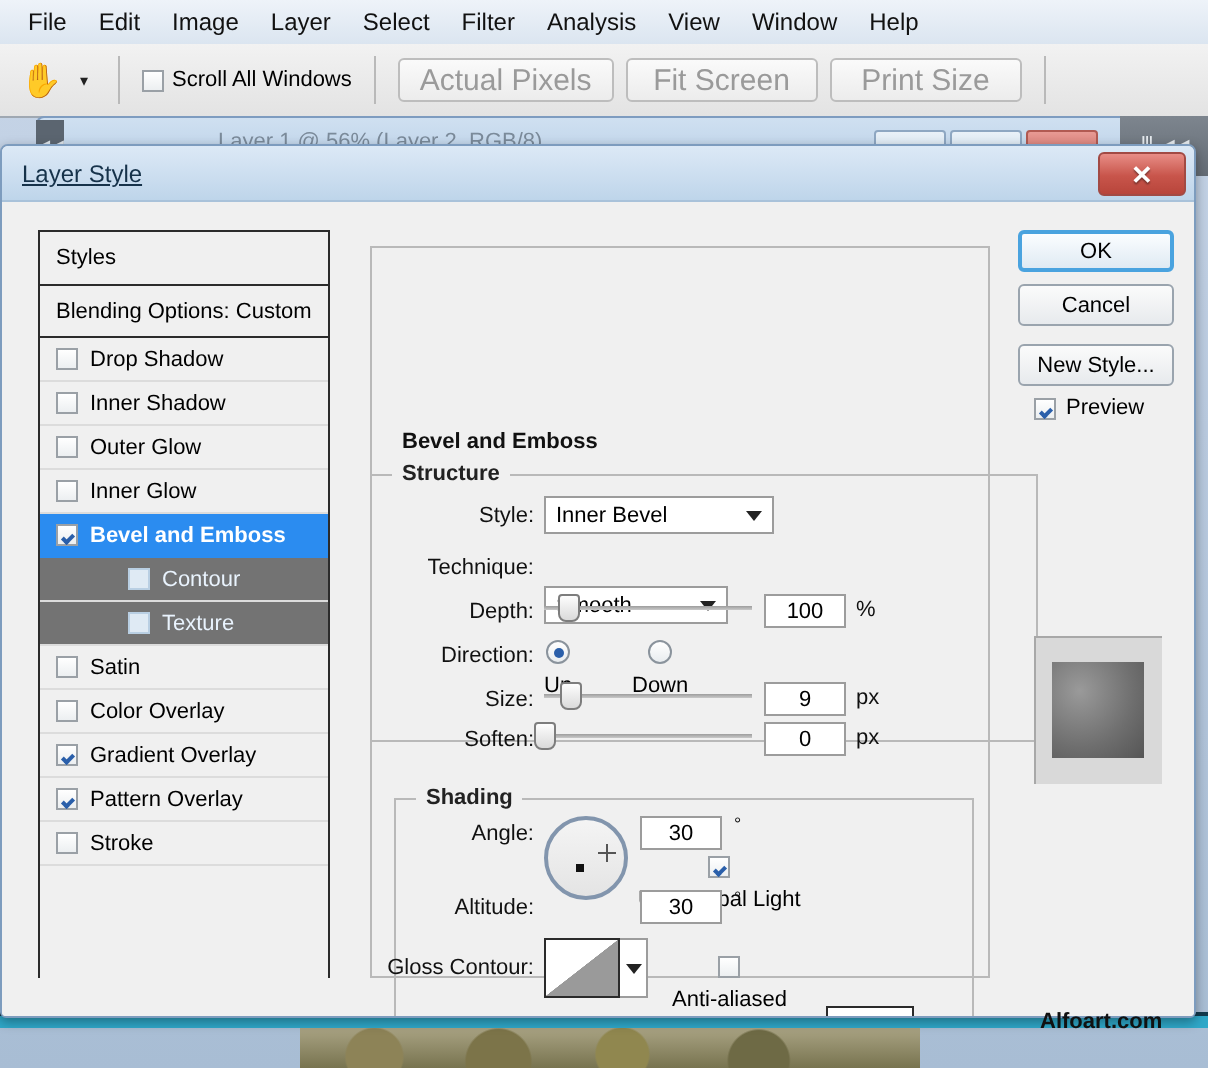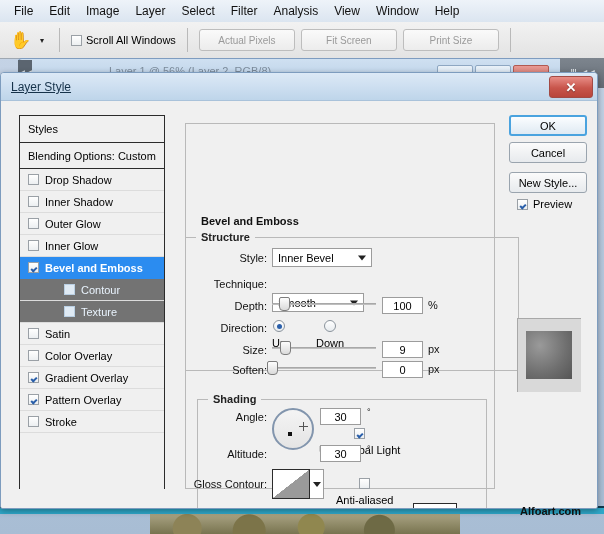--- a/index.html
+++ b/index.html
@@ -22,21 +22,21 @@
     border-bottom:1px solid #9fa8b2;display:flex;align-items:center;padding-left:8px;gap:6px;}
   .hand-tool{width:26px;height:26px;display:flex;align-items:center;justify-content:center;font-size:17px;color:#3a3a3a;}
   .tool-caret{font-size:8px;color:#222;margin-right:4px;}
   .vsep{width:1px;height:24px;background:#b9b9b9;margin:0 5px;}
   .cbwrap{display:flex;align-items:center;gap:4px;font-size:11px;white-space:nowrap;}
   .ps-check{width:11px;height:11px;border:1px solid #9aa0a6;background:linear-gradient(180deg,#fff,#eceff1);
      display:inline-block;position:relative;box-sizing:border-box;}
   .ps-check.on::after{content:"";position:absolute;left:2px;top:4px;width:4px;height:2px;
      border-left:2px solid #2a5faa;border-bottom:2px solid #2a5faa;transform:rotate(-45deg);}
   .grey-btn{height:20px;min-width:74px;padding:0 10px;border:1px solid #bdbdbd;border-radius:3px;
-     background:linear-gradient(180deg,#fafafa,#ececec);color:#9a9a9a;font-size:10px;
+     background:linear-gradient(180deg,#fafafa,#ececec);color:#9a9a9a;font-size:15px;
      display:flex;align-items:center;justify-content:center;}
   
   #docwin{position:absolute;left:18px;top:58px;width:578px;height:30px;
      background:linear-gradient(180deg,#cfe0f1,#b6cde5);border:1px solid #7e9cc0;border-bottom:none;
      border-radius:4px 4px 0 0;overflow:hidden;}
   #doctitle{position:absolute;left:90px;top:6px;font-size:11px;color:#3d4a57;opacity:.55;}
   .docbtn{position:absolute;top:6px;width:34px;height:15px;border:1px solid #8ea7c2;border-radius:2px;
      background:linear-gradient(180deg,#e9f1f8,#cfe0ef);}
   #docclose{background:linear-gradient(180deg,#e79a94,#cf6a61);border-color:#b15a52;}
   .doc-dock{position:absolute;top:60px;width:14px;height:26px;background:#5b6570;color:#dfe6ec;font-size:9px;
@@ -267,21 +267,21 @@
     </div>
 
     <div class="group" id="main-group"></div>
     <div id="bevel-title">Bevel and Emboss</div>
 
     <div class="group" id="structure-group">
       <div class="group-title">Structure</div>
     </div>
 
     <div class="lbl" style="left:196px;top:151px;width:70px;">Style:</div>
-    <div class="field combo" style="left:271px;top:147px;width:100px;">
+    <div class="field combo" style="left:271px;top:147px;width:115px;">
       <span>Inner Bevel</span>
       <span class="car"></span>
     </div>
 
     <div class="lbl" style="left:186px;top:177px;width:80px;">Technique:</div>
     <div class="field combo" style="left:271px;top:173px;width:92px;">
       <span>Smooth</span>
       <span class="car"></span>
     </div>
 

